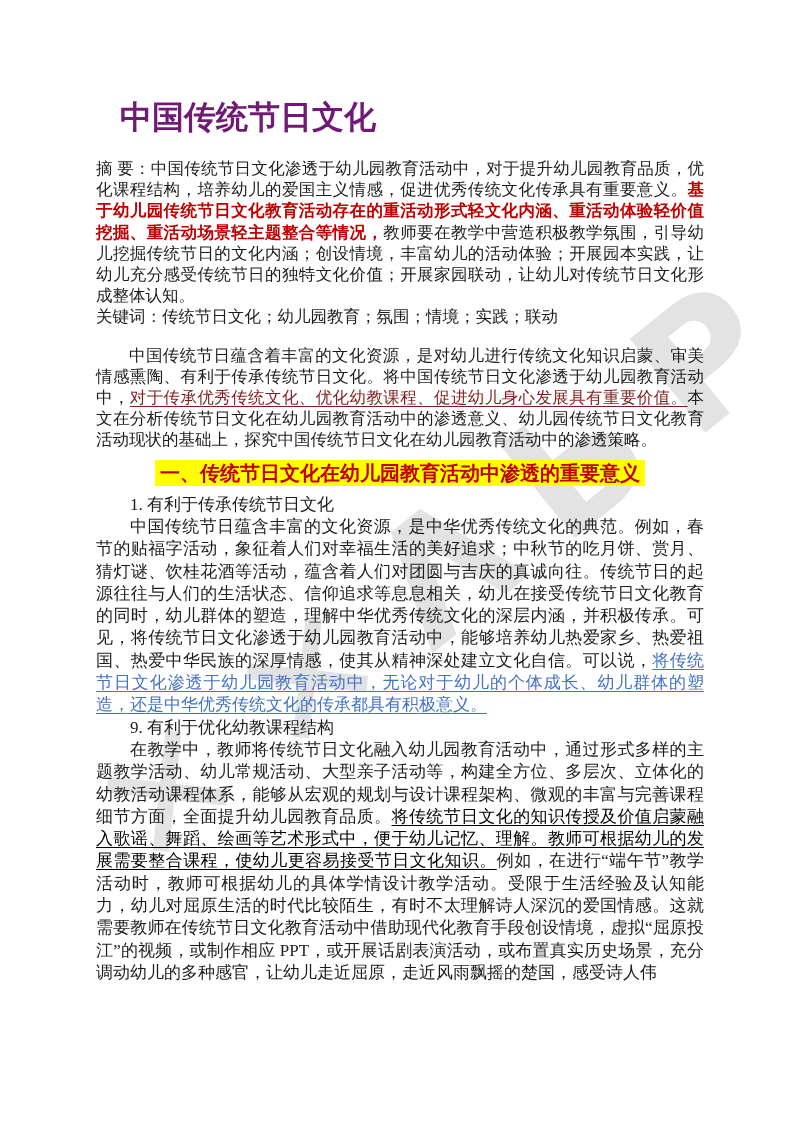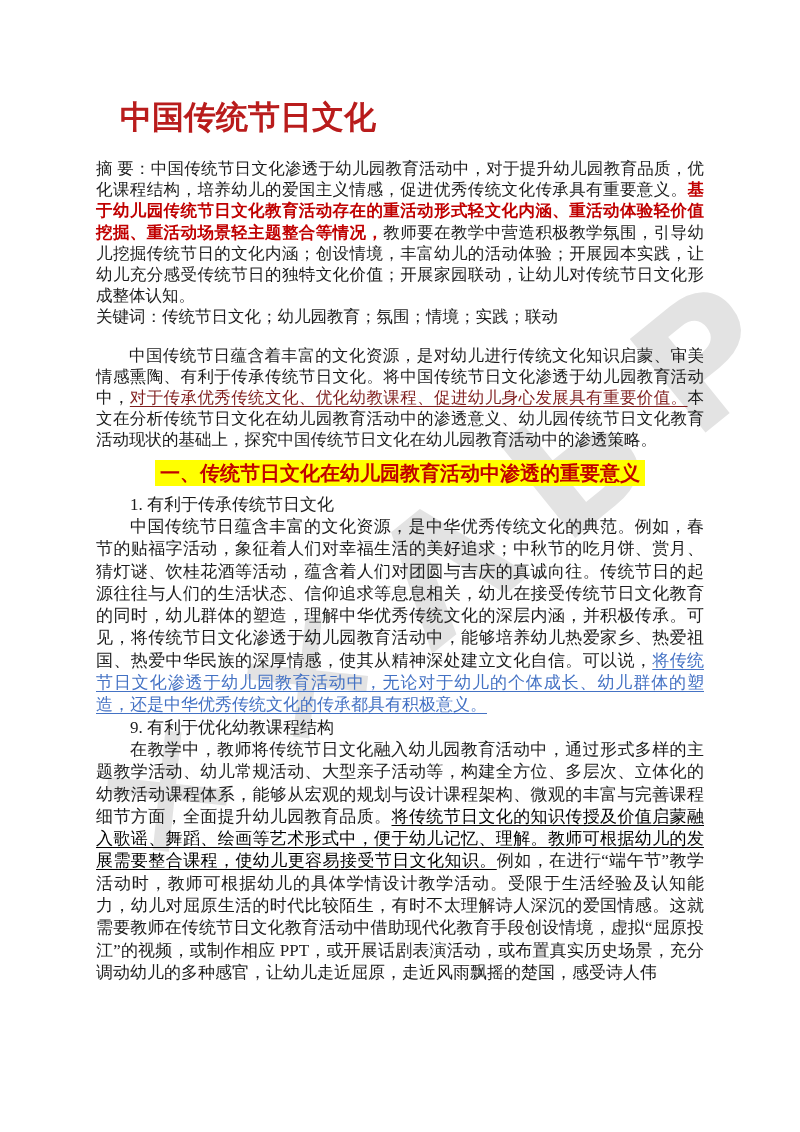--- a/index.html
+++ b/index.html
@@ -25,21 +25,21 @@
     white-space:nowrap;
     z-index:0;
     user-select:none;
   }
   .content { position:relative; z-index:1; padding:0 96px; }
   .doc-title {
     margin:94px 0 0 24px;
     font-size:32px;
     line-height:47px;
     font-weight:bold;
-    color:#b91c1c;
+    color:#701a75;
   }
   .dbl-underline { border-bottom:4px double #111; padding-bottom:0px; }
   .front { font-size:16.5px; line-height:21.2px; text-align:justify; }
   .abstract { margin:17px 0 0 0; }
   .keywords { margin:0; }
   .intro { margin:17px 0 0 0; text-indent:2em; }
   .red-bold { color:#c00000; font-weight:bold; }
   .red-bold-u { color:#7f1d1d; font-weight:normal; text-decoration:underline; text-underline-offset:3px; }
   .blue-u { color:#4472c4; text-decoration:underline; text-underline-offset:3px; }
   .gold-u { color:#000000; text-decoration:underline; text-underline-offset:3px; }

